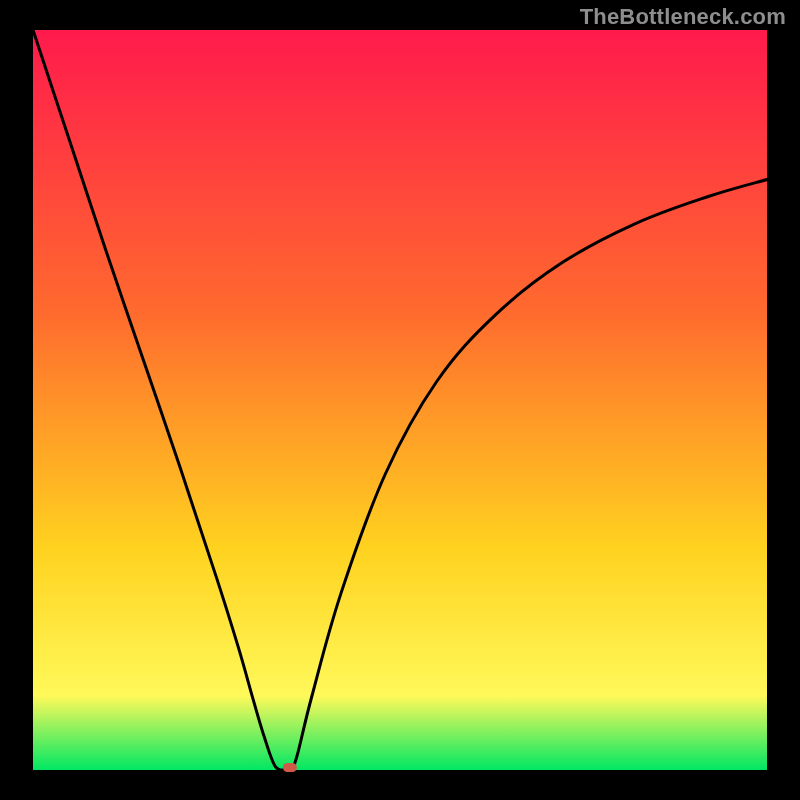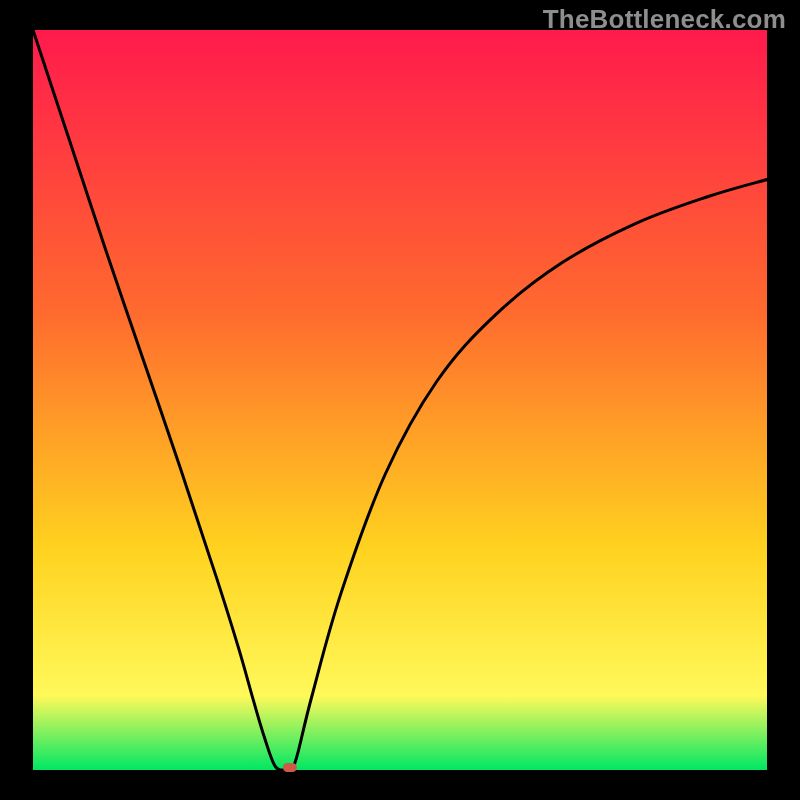--- a/index.html
+++ b/index.html
@@ -16,21 +16,21 @@
     top: 0;
     width: 800px;
     height: 800px;
     background: #000;
   }
   .watermark {
     position: absolute;
     top: 4px;
     right: 14px;
     font-family: Arial, Helvetica, sans-serif;
-    font-size: 26px;
+    font-size: 22px;
     font-weight: bold;
     color: #8e8e8e;
     letter-spacing: 0.2px;
   }
   svg {
     position: absolute;
     left: 0;
     top: 0;
   }
 </style>

